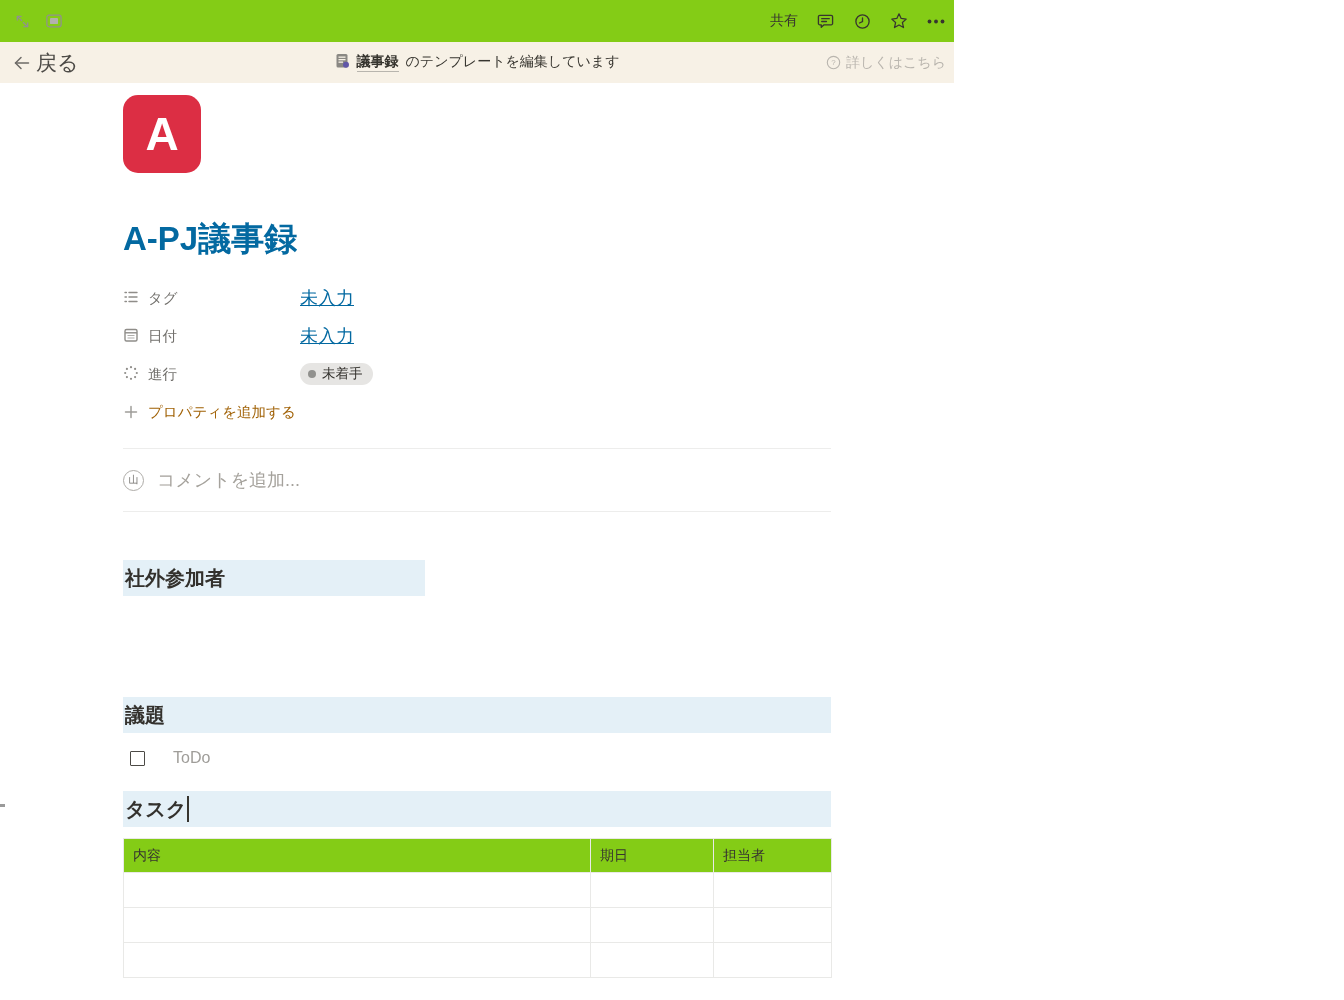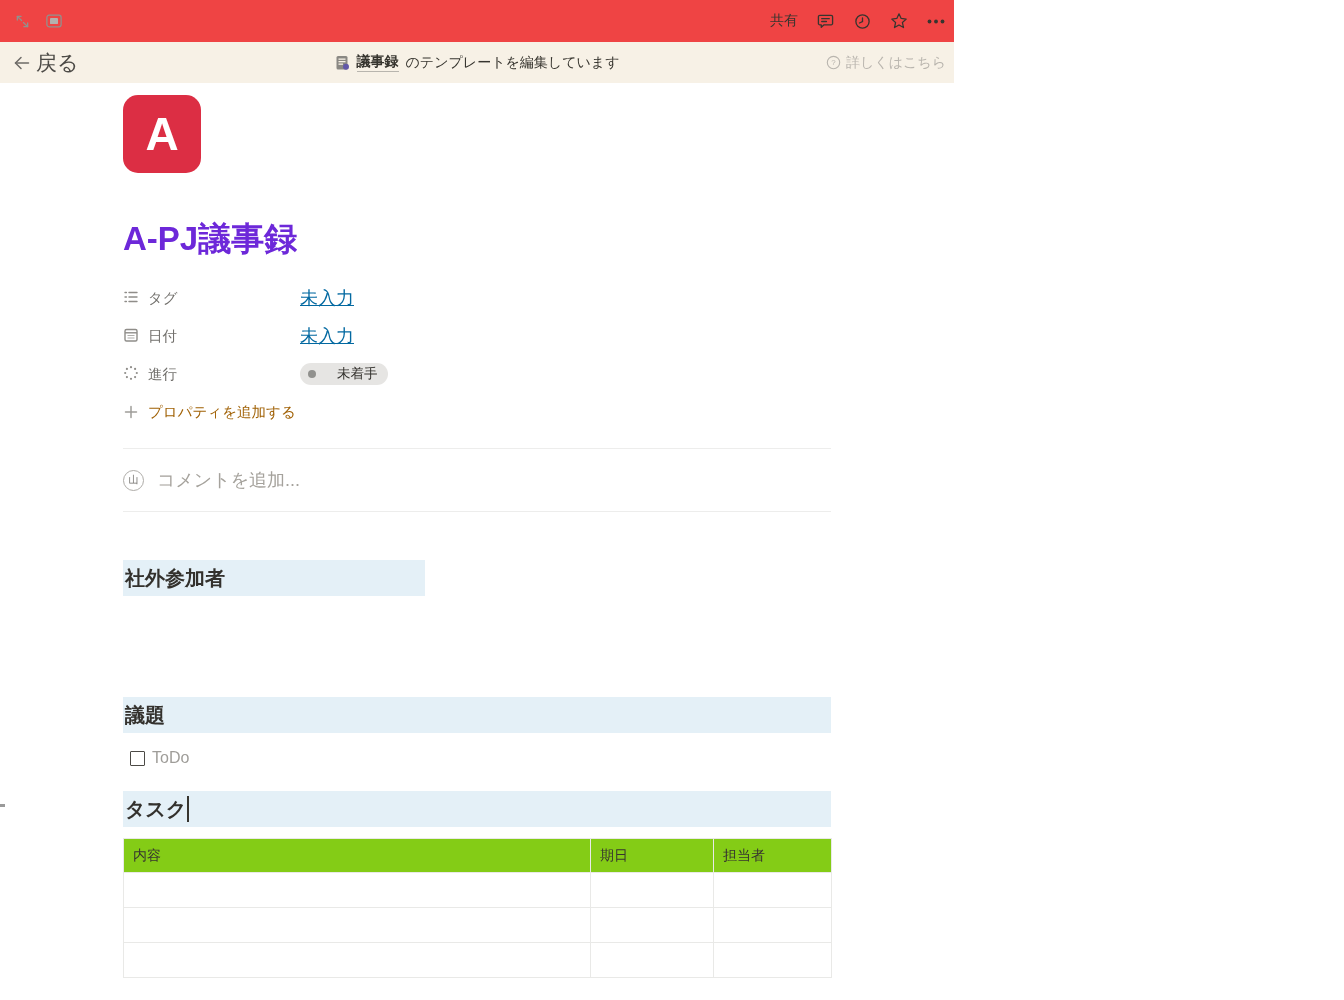--- a/index.html
+++ b/index.html
@@ -2,51 +2,51 @@
 <html><head>
 <meta charset="utf-8">
 <style>
   * { margin:0; padding:0; box-sizing:border-box; }
   html,body { width:1344px; height:1000px; background:#ffffff;
     font-family:"Liberation Sans", sans-serif; color:#37352f; overflow:hidden; }
 
   .app { position:relative; width:954px; height:1000px; background:#ffffff; }
 
   
-  .topbar { position:absolute; top:0; left:0; width:100%; height:42px; background:#ef4444; }
+  .topbar { position:absolute; top:0; left:0; width:100%; height:42px; background:#84cc16; }
   .topbar-left { position:absolute; left:12px; top:0; height:42px; display:flex; align-items:center; gap:12px; }
   .topbar-right { position:absolute; right:8px; top:0; height:42px; display:flex; align-items:center; gap:17px; }
   .tb-icon { display:flex; align-items:center; justify-content:center; width:20px; height:20px; cursor:pointer; }
   .share-label { font-size:14px; color:#37352f; cursor:pointer; }
 
   
   .banner { position:absolute; top:42px; left:0; width:100%; height:41px; background:#f7f1e6;
     display:flex; align-items:center; }
   .banner-back { position:absolute; left:14px; display:flex; align-items:center; gap:6px;
     font-size:21px; color:#4c4a46; cursor:pointer; }
-  .banner-center { margin:0 auto; display:flex; align-items:center; gap:7px; font-size:14px; color:#37352f; }
+  .banner-center { margin:0 auto; display:flex; align-items:flex-start; gap:7px; font-size:14px; color:#37352f; }
   .banner-doc-name { font-weight:600; border-bottom:1px solid #b8b5ae; cursor:pointer; }
   .banner-help { position:absolute; right:8px; display:flex; align-items:center; gap:5px;
     font-size:14px; color:#b9b5ae; cursor:pointer; }
 
   
   .content { position:absolute; left:123px; top:83px; width:708px; }
 
   .page-icon { margin-top:12px; width:78px; height:78px; border-radius:15px; background:#dc2e44;
     color:#ffffff; display:flex; align-items:center; justify-content:center;
     font-size:46px; font-weight:700; cursor:pointer; }
 
-  .page-title { margin-top:46px; font-size:33px; font-weight:700; line-height:40px; color:#6d28d9; }
+  .page-title { margin-top:46px; font-size:33px; font-weight:700; line-height:40px; color:#0369a1; }
 
   .props { margin-top:20px; }
   .prop-row { display:flex; align-items:center; height:38px; }
   .prop-label { width:177px; display:flex; gap:9px; font-size:14.5px;
     color:#72706c; cursor:pointer; }
   .prop-value-empty { font-size:18px; color:#0369a1; cursor:pointer;text-decoration:underline; }
-  .pill { display:inline-flex; align-items:center; gap:21px; background:#e6e5e3; border-radius:12px;
+  .pill { display:inline-flex; align-items:center; gap:6px; background:#e6e5e3; border-radius:12px;
     padding:2px 10px 2px 8px; cursor:pointer; }
   .pill-dot { width:8px; height:8px; border-radius:50%; background:#91918e; }
   .pill-text { font-size:13.5px; color:#32302c; }
   .add-prop { display:flex; align-items:center; gap:9px; height:38px; font-size:14.5px;
     color:#a16207; cursor:pointer; }
 
   .divider { border-top:1px solid #ededec; margin-top:17px; }
 
   .comment-row { height:62px; display:flex; align-items:center; gap:13px; }
   .avatar { width:21px; height:21px; border-radius:50%; border:1px solid #aeaca8; color:#72706c;
@@ -55,21 +55,21 @@
   .divider2 { border-top:1px solid #ededec; }
 
   .section-cols { margin-top:48px; display:flex; gap:45px; }
   .h2-block { background:#e4f0f7; height:36px; display:flex; align-items:center;
     font-size:20px; font-weight:700; color:#33312d; padding-left:2px; cursor:text; }
   .col-left { width:332px; }
   .col-right { width:302px; }
 
   .agenda-block { margin-top:101px; width:708px; }
 
-  .todo-row { margin-top:10px; height:30px; display:flex; align-items:center; gap:7px; padding-left:7px; }
+  .todo-row { margin-top:10px; height:30px; display:flex; align-items:center; gap:28px; padding-left:7px; }
   .todo-checkbox { width:15px; height:15px; border:1.5px solid #4c4a46; border-radius:1px;
     background:#ffffff; cursor:pointer; flex:none; }
   .todo-text { font-size:16px; color:#9f9d99; cursor:text; }
 
   .tasks-block { margin-top:18px; width:708px; }
   .caret { display:inline-block; width:2px; height:26px; background:#37352f; margin-left:1px;
     vertical-align:middle; animation:blink 1.1s steps(1) infinite; }
   @keyframes blink { 50% { opacity:0; } }
 
   .task-table { margin-top:11px; border-collapse:collapse; width:708px; table-layout:fixed; }

